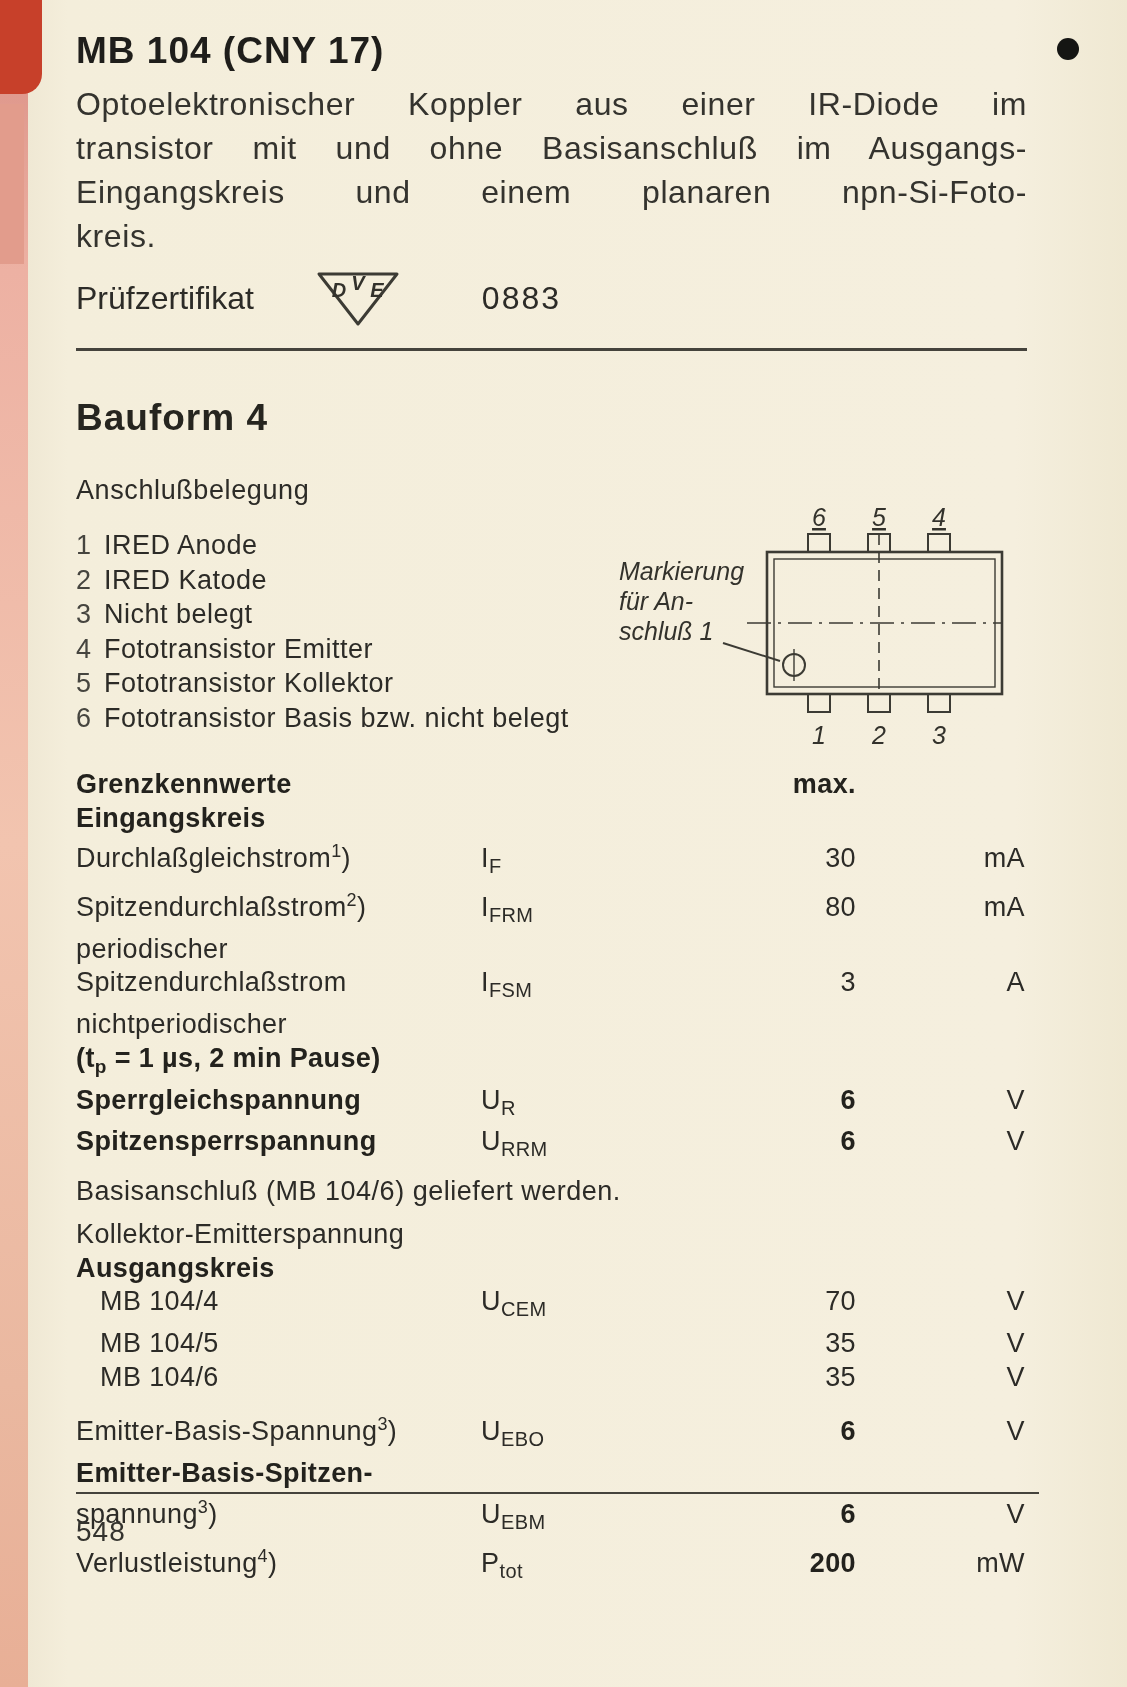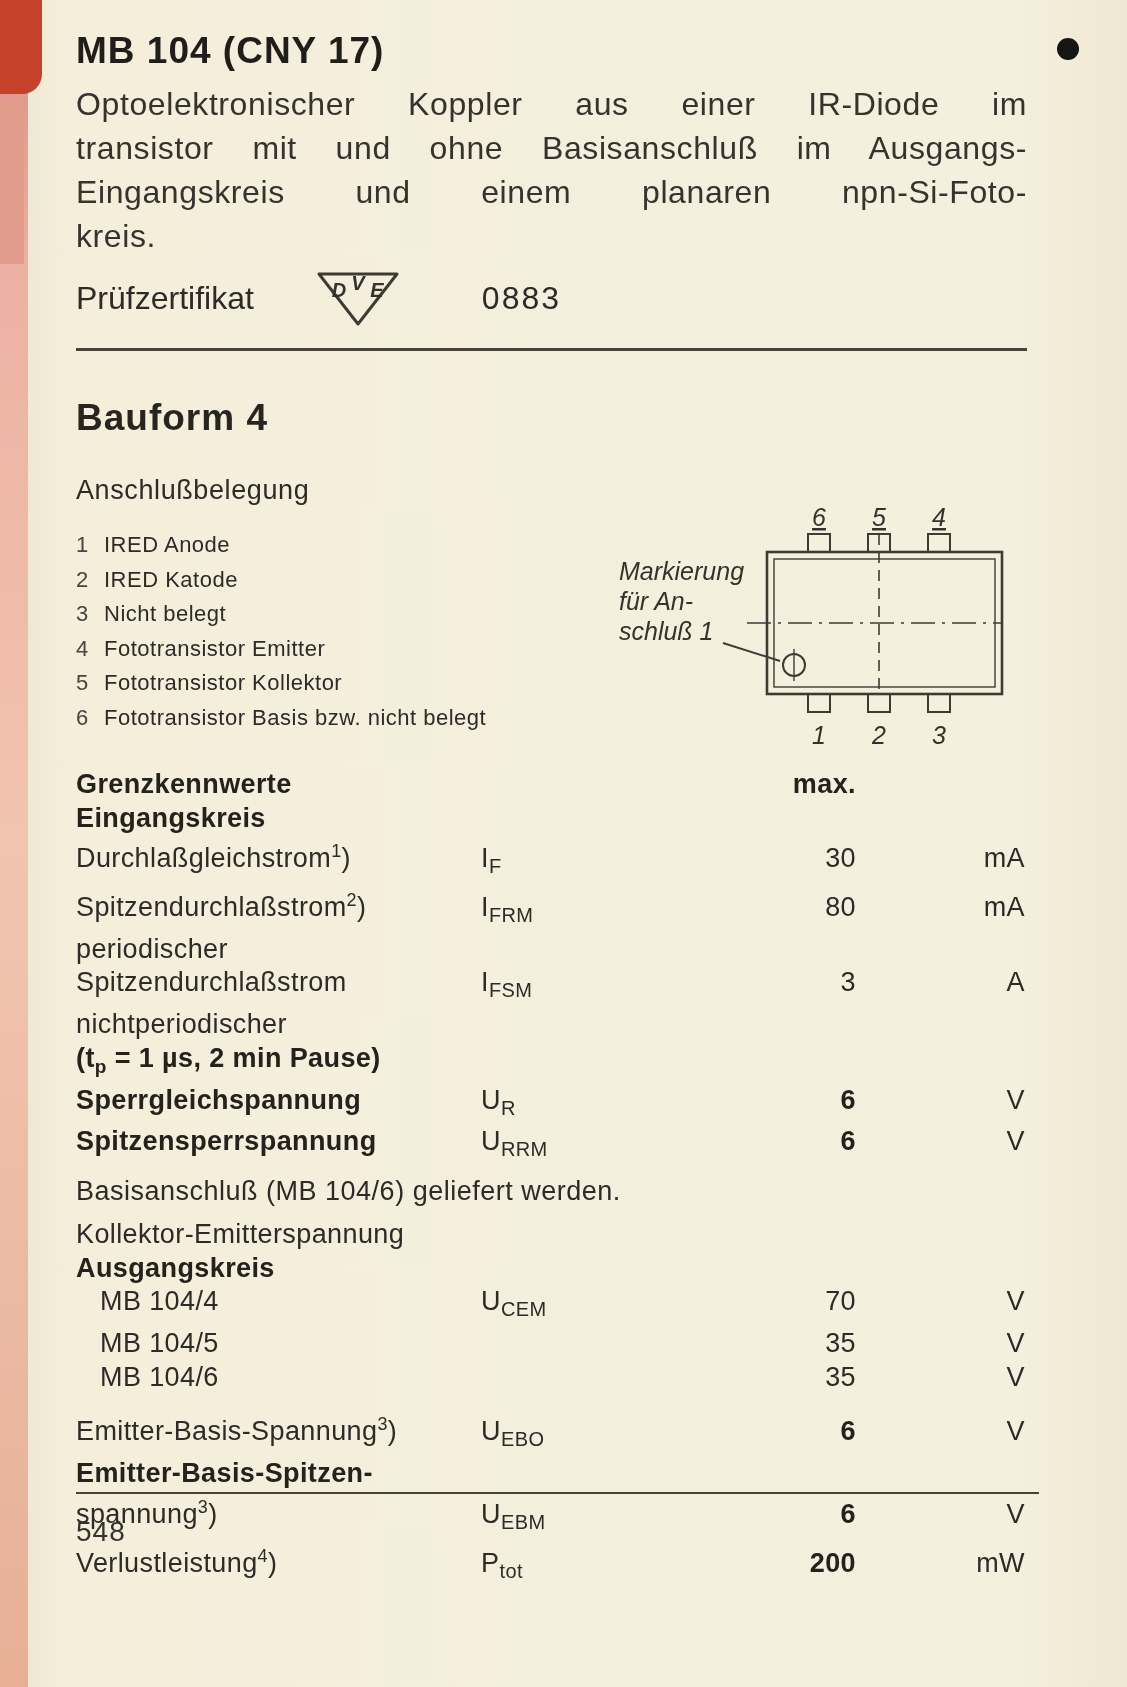--- a/index.html
+++ b/index.html
@@ -27,21 +27,21 @@
   .vde { margin-left:58px; }
   .cert-num { margin-left:78px; letter-spacing:2px; }
 
   .rule { border:none; border-top:3px solid #45433c; }
   .rule-thin { border:none; border-top:2px solid #45433c; }
 
   .bauform-h { font-size:37px; font-weight:bold; letter-spacing:1px; margin-top:46px; color:#26251f; }
   .pinout-h { font-size:27px; letter-spacing:0.6px; margin-top:36px; }
 
   .pin-section { position:relative; margin-top:22px; min-height:240px; }
-  .pin-list { width:600px; font-size:22px; line-height:34.5px; letter-spacing:0.5px; }
+  .pin-list { width:600px; font-size:27px; line-height:34.5px; letter-spacing:0.5px; }
   .pin-num { display:inline-block; width:28px; color:#46453f; }
   .pkg-svg { position:absolute; right:-22px; top:-28px; }
   .diag-line { stroke:#3c3b34; fill:none; }
   .diag-text { font-family:"Liberation Sans",sans-serif; font-style:italic; fill:#33322c; }
 
   .table { font-size:27px; }
   .trow { display:grid; grid-template-columns:405px 225px 150px 169px;
           align-items:baseline; line-height:33.5px; min-height:33.5px; letter-spacing:0.4px; }
   .c-val, .c-unit { text-align:right; }
   .b { font-weight:bold; color:#23221d; }

